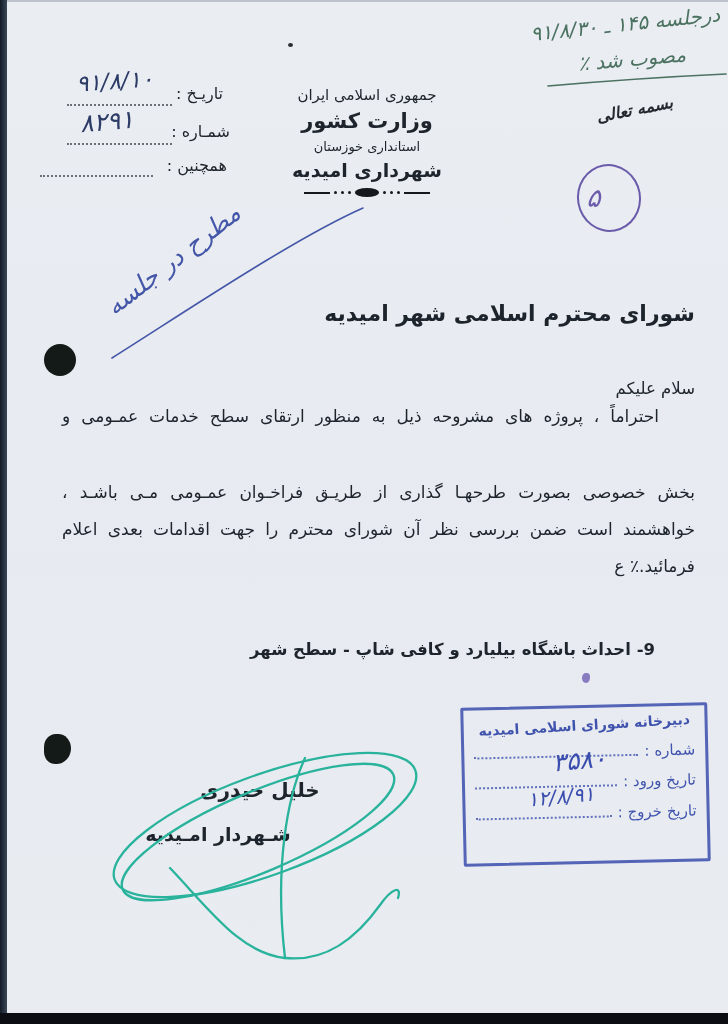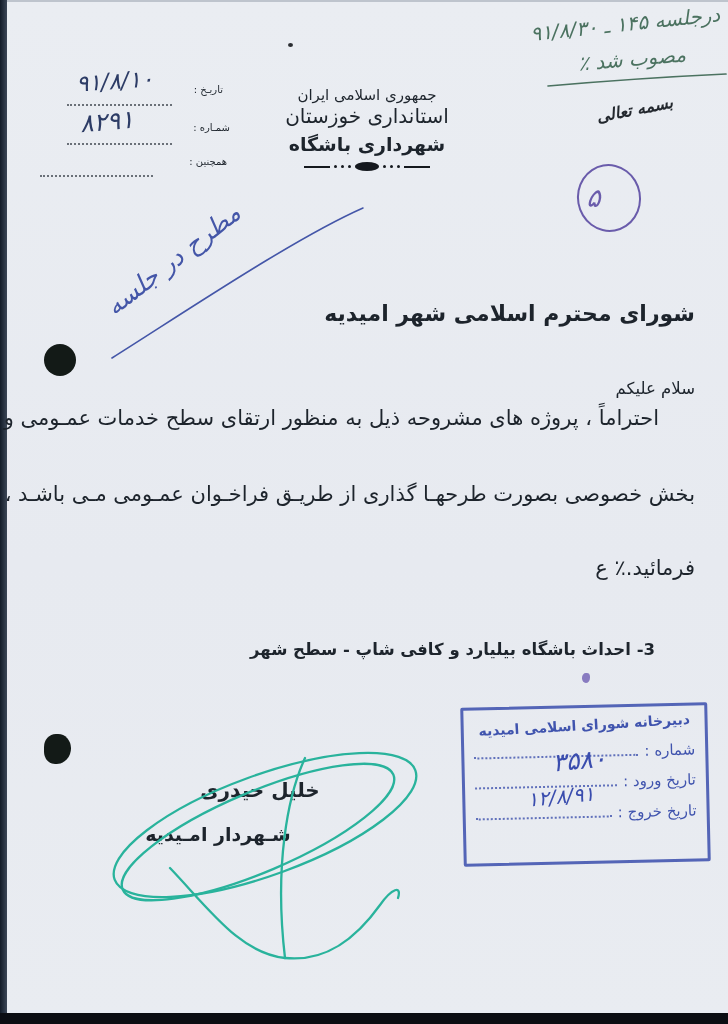--- a/index.html
+++ b/index.html
@@ -10,46 +10,46 @@
   }
   .abs{position:absolute;}
   
   .edge-left{left:0;top:0;width:7px;height:100%;background:linear-gradient(90deg,#121b27,#3c4757);}
   .edge-bottom{left:0;bottom:0;width:100%;height:11px;background:#0b0d12;}
   .edge-top{left:0;top:0;width:100%;height:2px;background:#99a2ae;opacity:.55;}
   
   .letterhead{top:64px;left:236px;width:262px;text-align:center;}
   .lh-country{font-size:15px;margin-top:22px;}
   .lh-ministry{font-size:21px;font-weight:bold;margin-top:5px;}
-  .lh-gov{font-size:20px;letter-spacing:.5px;}
+  .lh-gov{font-size:13px;margin-top:6px;letter-spacing:.5px;}
   .lh-city{font-size:19px;font-weight:bold;margin-top:5px;}
   .ornament{margin-top:7px;display:flex;align-items:center;justify-content:center;gap:4px;}
   .orn-line{width:26px;height:2px;background:#15191e;}
   .orn-dot{width:3px;height:3px;border-radius:50%;background:#15191e;}
   .orn-oval{width:24px;height:9px;border-radius:50%;background:#15191e;}
   
-  .meta-label{font-size:10px;}
+  .meta-label{font-size:16px;}
   .dotline{border-bottom:2px dotted #6a7078;height:1px;}
   .hand{color:#2d3c66;font-style:italic;}
   
   .green{color:#4b7260;font-style:italic;white-space:nowrap;}
   
   .besmele{font-size:16px;font-weight:bold;font-style:italic;transform:rotate(-11deg);color:#23282e;}
   
   .oval-mark{left:577px;top:164px;width:60px;height:64px;border:2.2px solid #6a5cab;
     border-radius:50%;transform:rotate(-10deg);}
   .oval-inner{position:absolute;left:8px;top:14px;font-size:26px;color:#6a5cab;font-style:italic;
     transform:rotate(14deg);}
   
   .diag-note{left:118px;top:292px;font-size:25px;color:#4456a8;font-style:italic;
     transform:rotate(-38deg);transform-origin:left bottom;white-space:nowrap;}
   
   .recipient{right:33px;top:301px;font-size:22px;font-weight:bold;}
   .salutation{right:33px;top:379px;font-size:16.5px;}
-  .body-line{right:33px;left:62px;font-size:21px;direction:rtl;
+  .body-line{right:33px;left:62px;font-size:17px;direction:rtl;
     text-align:justify;text-align-last:justify;white-space:nowrap;}
   .body-line.first{padding-right:36px;}
   .body-line.last{text-align:left;text-align-last:right;}
   .list-item{right:73px;font-size:16.5px;font-weight:bold;white-space:nowrap;}
   
   .stamp{left:462px;top:705px;width:241px;height:153px;border:3px solid rgba(63,82,174,.88);
     transform:rotate(-1.3deg);color:#4054ae;border-radius:2px;}
   .stamp-header{text-align:center;font-size:14px;font-weight:bold;margin-top:9px;transform:rotate(-2deg);
     letter-spacing:.3px;}
   .stamp-row{display:flex;align-items:flex-end;padding:0 10px;font-size:15px;gap:6px;}
@@ -70,22 +70,23 @@
 
 <div id="canvas">
 
   <div class="abs edge-top"></div>
   <div class="abs edge-left"></div>
   <div class="abs edge-bottom"></div>
   <div class="abs speck"></div>
 
   <div class="abs letterhead">
     <div class="lh-country">جمهوری اسلامی ایران</div>
+    <div class="lh-ministry">وزارت کشور</div>
     <div class="lh-gov">استانداری خوزستان</div>
-    <div class="lh-city">شهرداری باشگاه</div>
+    <div class="lh-city">شهرداری امیدیه</div>
     <div class="ornament">
       <span class="orn-line"></span>
         <span class="orn-dot"></span>
         <span class="orn-dot"></span>
         <span class="orn-dot"></span>
       <span class="orn-oval"></span>
       <span class="orn-dot"></span>
         <span class="orn-dot"></span>
         <span class="orn-dot"></span>
         <span class="orn-line"></span>
@@ -118,23 +119,24 @@
   <div class="abs diag-note">مطرح در جلسه</div>
   <svg class="abs" style="left:105px;top:200px;" width="270" height="165">
     <path d="M7 158 C 80 112, 190 38, 258 8" stroke="#4456a8" stroke-width="1.6" fill="none" stroke-linecap="round"></path>
   </svg>
 
   <div class="abs recipient">شورای محترم اسلامی شهر امیدیه</div>
   <div class="abs salutation">سلام علیکم</div>
 
   <div class="abs body-line first" style="top:406px;">احتراماً ، پروژه های مشروحه ذیل به منظور ارتقای سطح خدمات عمـومی و</div>
   <div class="abs body-line" style="top:482px;">بخش خصوصی بصورت طرحهـا گذاری از طریـق فراخـوان عمـومی مـی باشـد ،</div>
+  <div class="abs body-line" style="top:519px;">خواهشمند است ضمن بررسی نظر آن شورای محترم را جهت اقدامات بعدی اعلام</div>
   <div class="abs body-line last" style="top:556px;">فرمائید.٪ ع</div>
 
-  <div class="abs list-item" style="top:640px;">3- احداث باشگاه بیلیارد و کافی شاپ - سطح شهر</div>
+  <div class="abs list-item" style="top:640px;">9- احداث باشگاه بیلیارد و کافی شاپ - سطح شهر</div>
   <div class="abs ink-dot"></div>
 
   <div class="abs stamp">
     <div class="stamp-header">دبیرخانه شورای اسلامی امیدیه</div>
     <div class="stamp-row" style="margin-top:10px;">
       <span>شماره :</span>
       <span class="stamp-dots"></span>
     </div>
     <div class="stamp-row" style="margin-top:12px;">
       <span>تاریخ ورود :</span>

